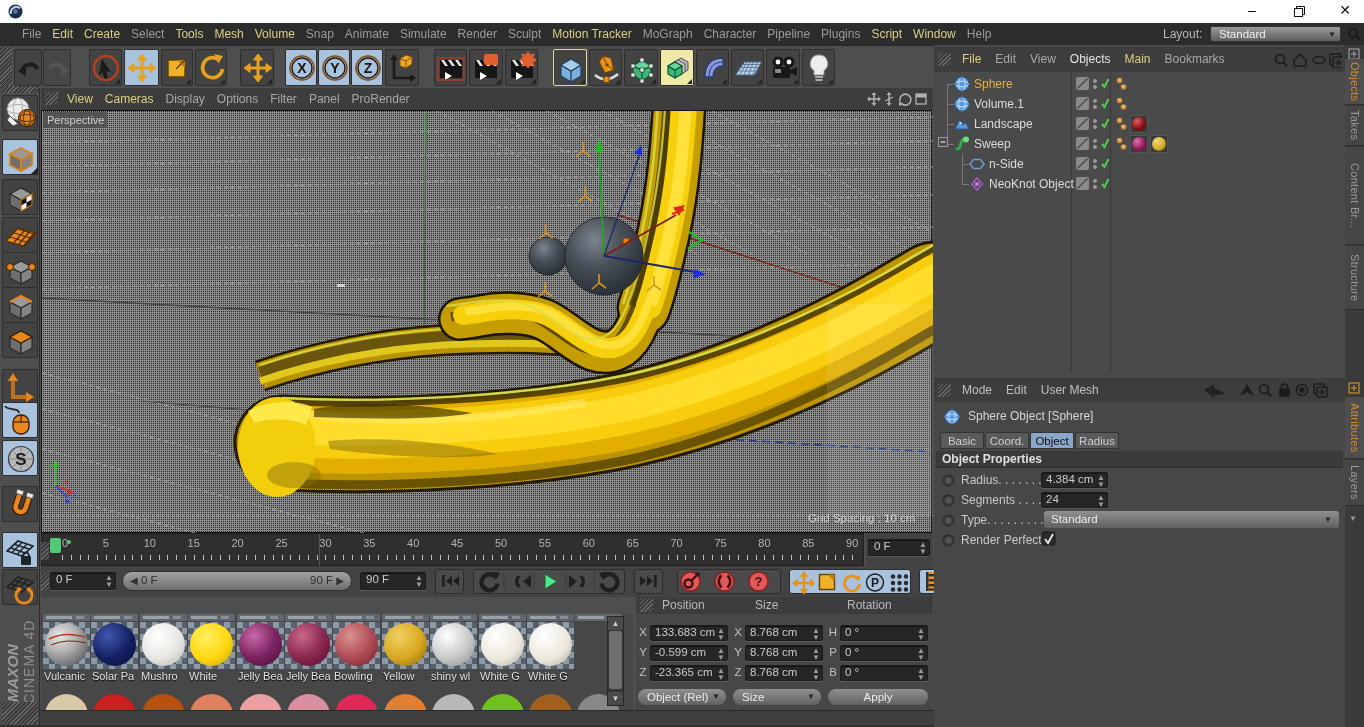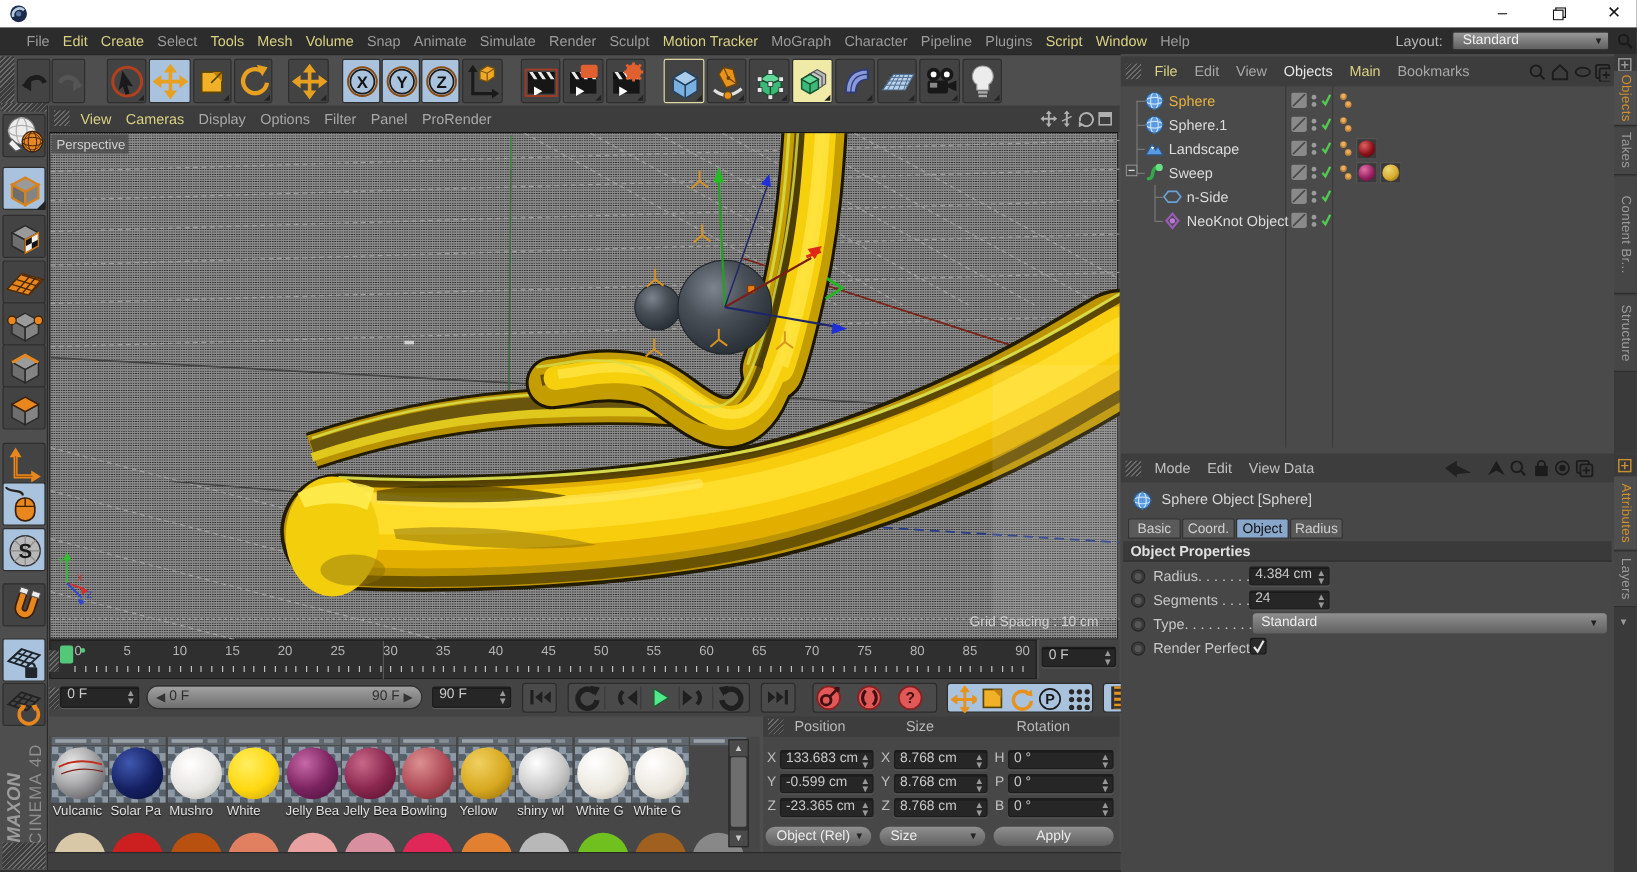--- a/index.html
+++ b/index.html
@@ -1059,21 +1059,21 @@
         <circle cx="8.5" cy="11" r="2.8" fill="#c8883c"></circle>
         <circle cx="8.5" cy="10.5" r="1.8" fill="#e8b060"></circle>
       </svg>
       <div class="abs" style="left:13px;top:59px;width:7px;height:1px;background:#777"></div>
       <svg class="abs" style="left:20px;top:51px" width="16" height="16">
         <circle cx="8" cy="8" r="7" fill="#5a9ae0"></circle>
         <ellipse cx="8" cy="8" rx="3.2" ry="7" fill="none" stroke="#c8dff4" stroke-width="1"></ellipse>
         <ellipse cx="8" cy="8" rx="7" ry="2.8" fill="none" stroke="#c8dff4" stroke-width="1"></ellipse>
         <circle cx="8" cy="8" r="7" fill="none" stroke="#2a5a90" stroke-width="1"></circle>
       </svg>
-      <div class="otree" style="left:40px;top:49px">Sphere.1</div>
+      <div class="otree" style="left:40px;top:49px">Volume.1</div>
       <svg class="abs" style="left:142px;top:52px" width="34" height="14">
         <rect x="0" y="0" width="13" height="13" rx="2" fill="#8a8a8a"></rect>
         <line x1="1.5" y1="11.5" x2="11.5" y2="1.5" stroke="#4a4a4a" stroke-width="1.4"></line>
         <circle cx="19" cy="4" r="2" fill="#9a9a9a"></circle>
         <circle cx="19" cy="10" r="2" fill="#9a9a9a"></circle>
         <path d="M26 7 l2.5 3 4 -8" fill="none" stroke="#52c852" stroke-width="2"></path>
       </svg>
       <svg class="abs" style="left:181px;top:51px" width="14" height="16">
         <circle cx="4.5" cy="4.5" r="2.8" fill="#c8883c"></circle>
         <circle cx="4.5" cy="4" r="1.8" fill="#e8b060"></circle>
@@ -1153,21 +1153,21 @@
         <circle cx="19" cy="4" r="2" fill="#9a9a9a"></circle>
         <circle cx="19" cy="10" r="2" fill="#9a9a9a"></circle>
         <path d="M26 7 l2.5 3 4 -8" fill="none" stroke="#52c852" stroke-width="2"></path>
       </svg>
       <svg class="abs" style="left:4px;top:92px" width="10" height="10">
         <rect x="0.5" y="0.5" width="9" height="9" fill="#4a4a4a" stroke="#999"></rect>
         <line x1="2.5" y1="5" x2="7.5" y2="5" stroke="#ddd" stroke-width="1.2"></line>
       </svg>
     </div>
 <div class="abs" id="am">
-      <div id="ammenu"><span class="abs hatch" style="left:4px;top:6px;width:13px;height:13px;margin:0"></span><span style="margin-left:28px">Mode</span><span>Edit</span><span>View Data</span><svg class="abs" style="left:268px;top:4px" width="140" height="17" fill="#1c1c1c">
+      <div id="ammenu"><span class="abs hatch" style="left:4px;top:6px;width:13px;height:13px;margin:0"></span><span style="margin-left:28px">Mode</span><span>Edit</span><span>User Mesh</span><svg class="abs" style="left:268px;top:4px" width="140" height="17" fill="#1c1c1c">
           <path d="M2 8 l10 -6 v4 l12 6 -12 1 v3 z" fill="#1c1c1c" opacity=".85"></path>
           <path d="M38 14 l7 -12 7 12 -7 -4 z"></path>
           <g fill="none" stroke="#1c1c1c">
             <circle cx="62" cy="7" r="4.5" stroke-width="1.6"></circle>
             <line x1="65.5" y1="10.5" x2="69" y2="14" stroke-width="1.8"></line>
           </g>
           <g fill="none" stroke="#1c1c1c" stroke-width="1.5">
             <rect x="78" y="7" width="9" height="7" fill="#1c1c1c"></rect>
             <path d="M79.5 7 v-2 a3 3 0 0 1 6 0 v2"></path>
           </g>

